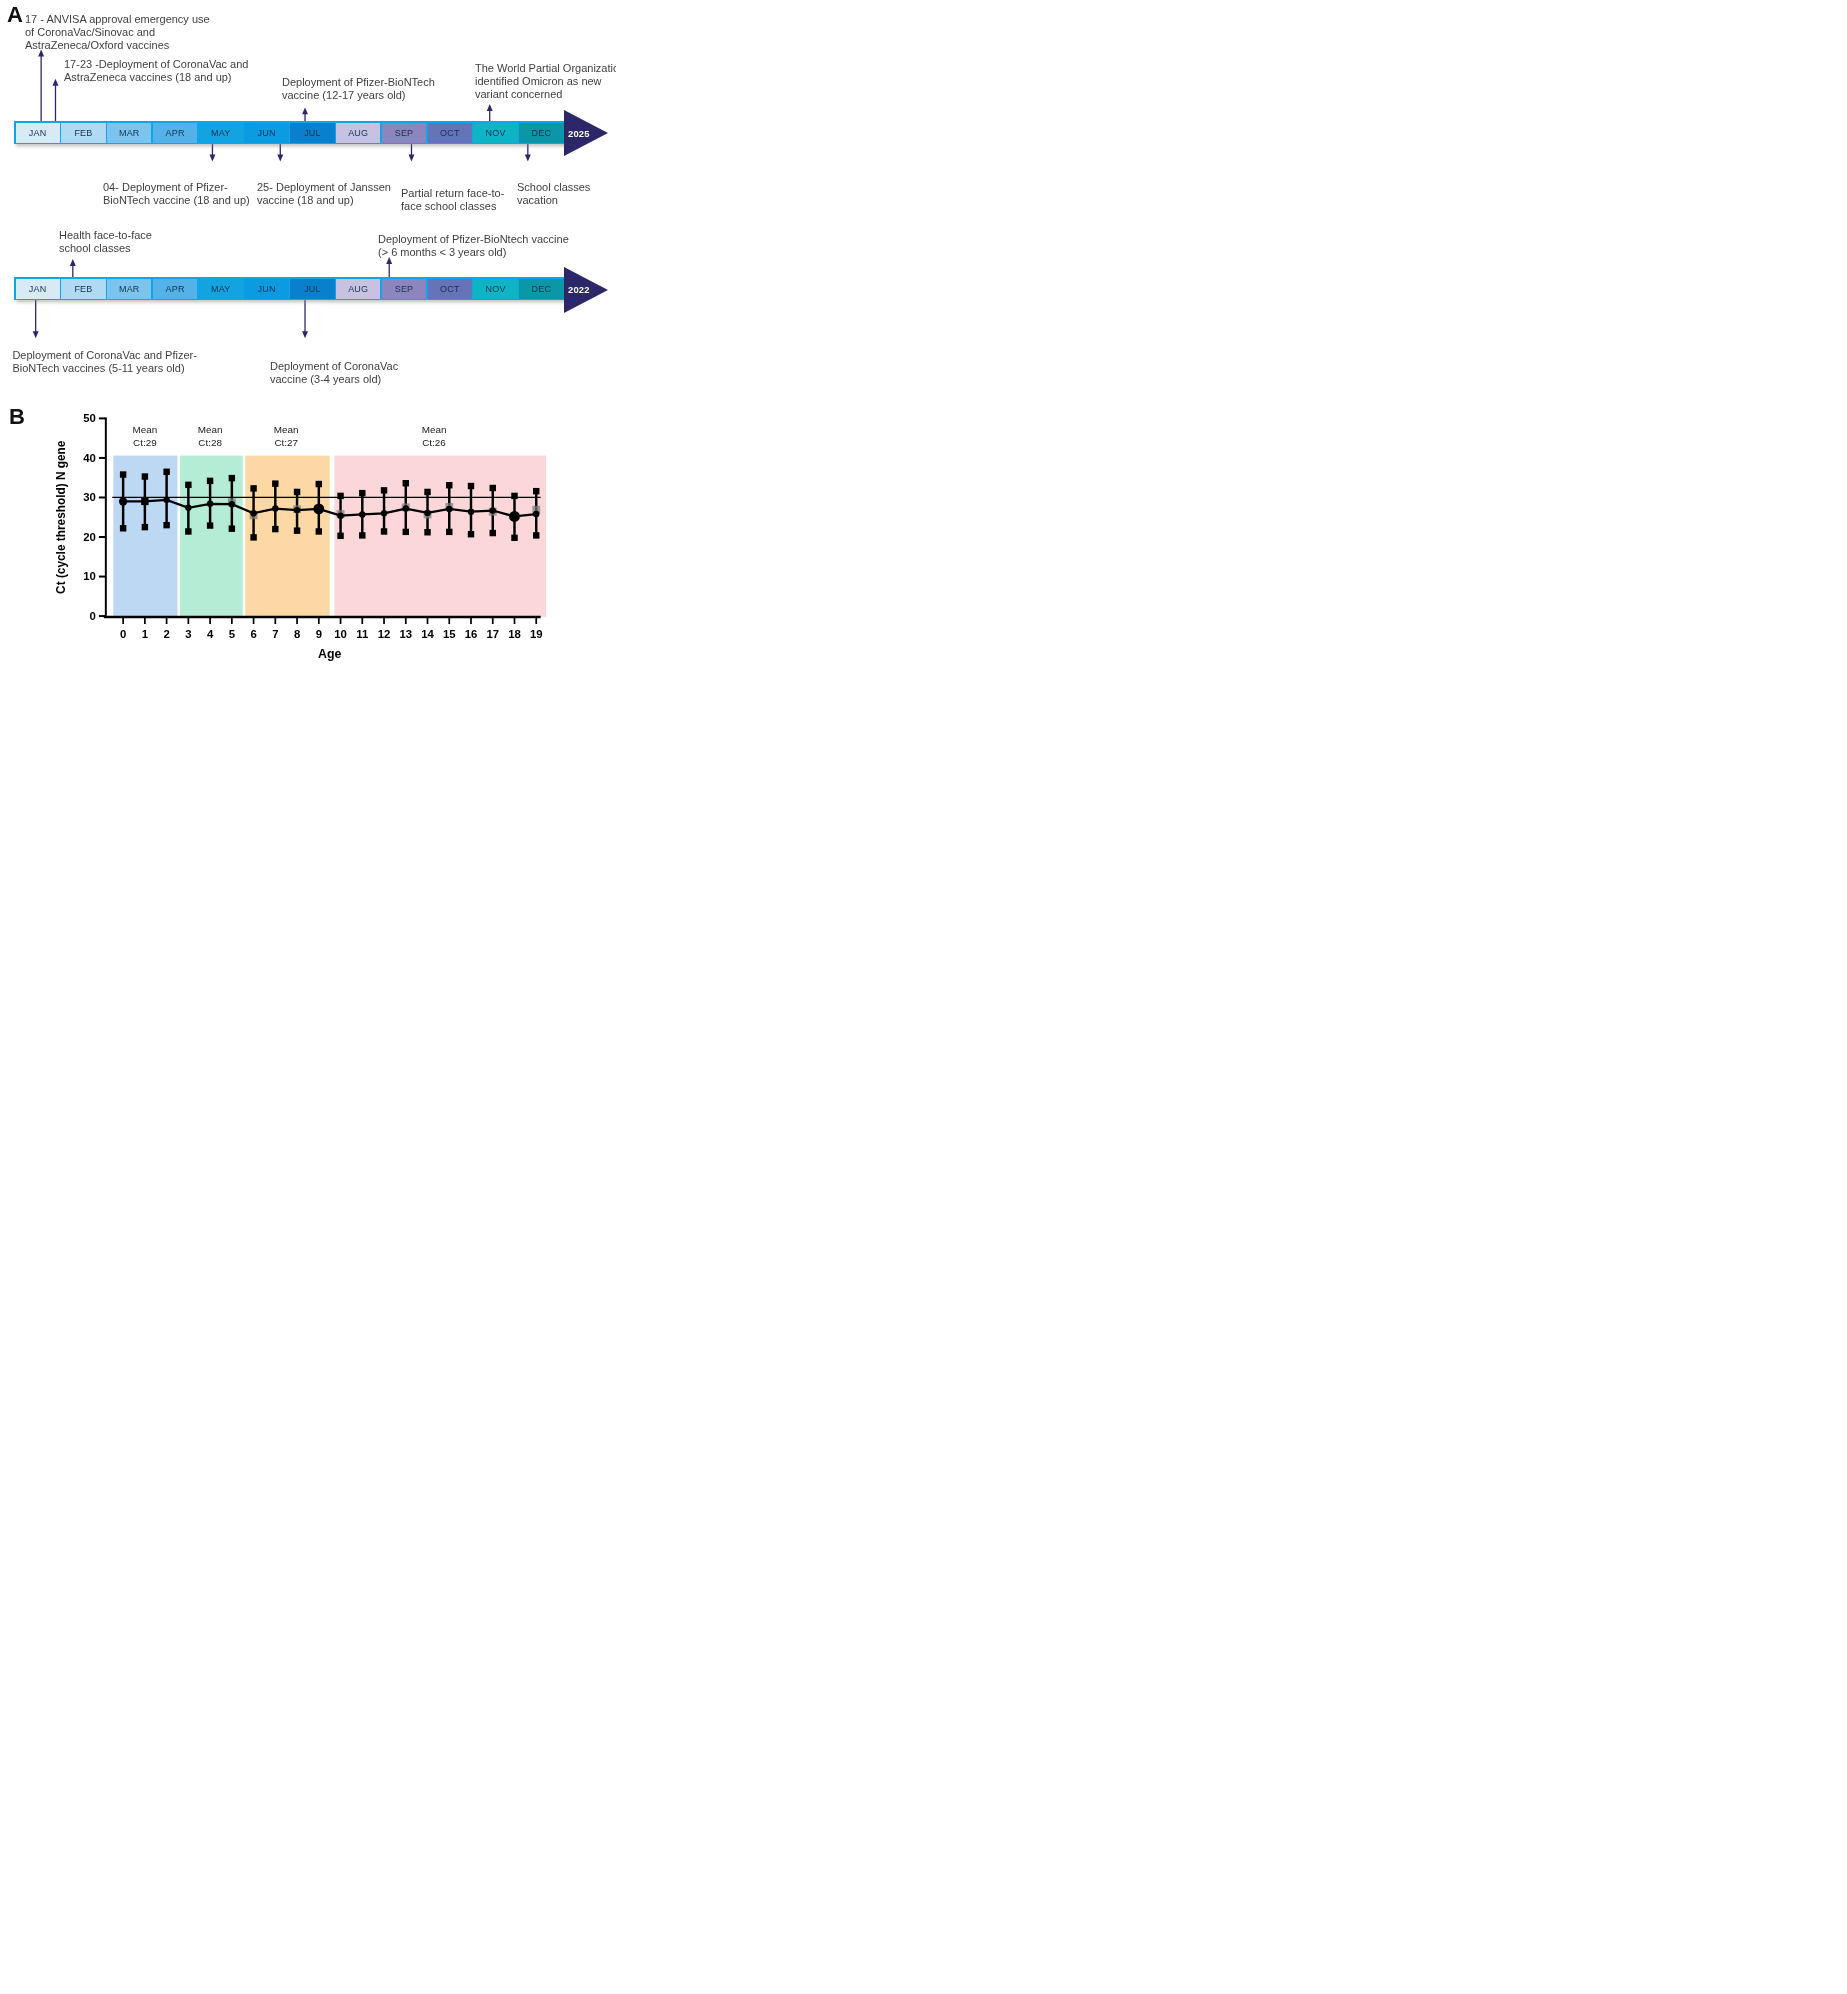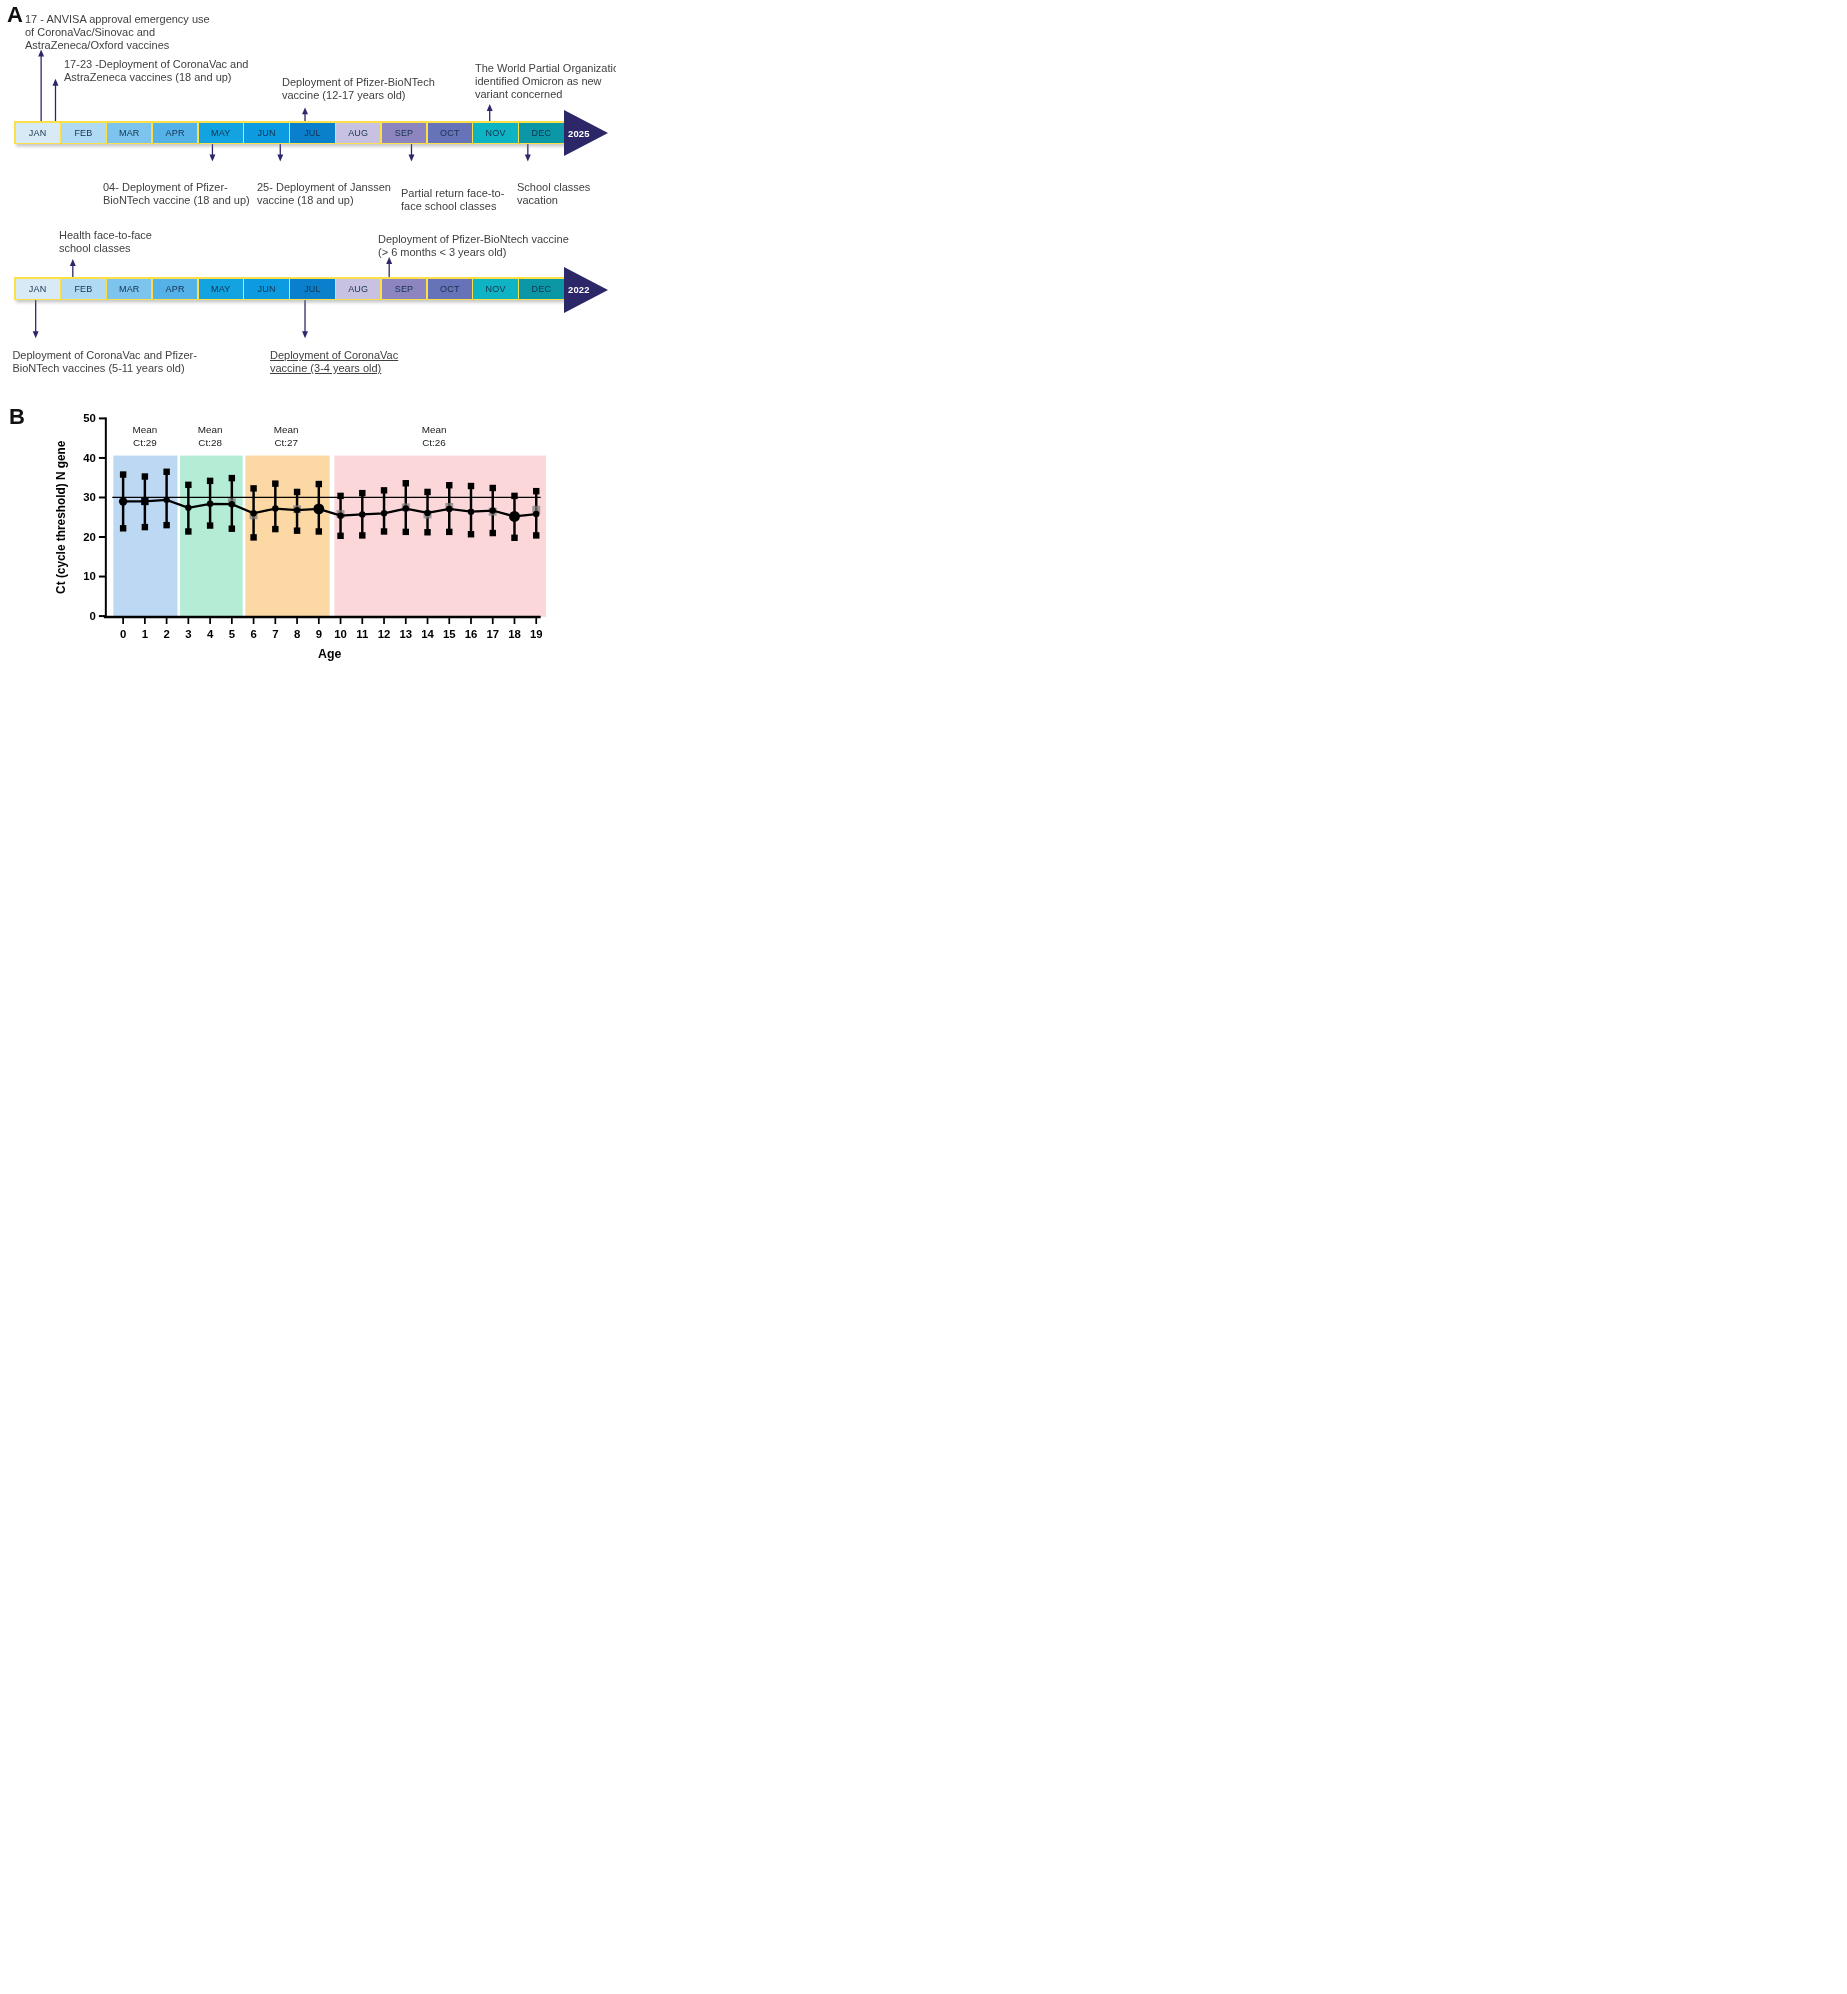--- a/index.html
+++ b/index.html
@@ -1,20 +1,20 @@
 <!DOCTYPE html>
 <html style="font-size:8px"><head>
 <meta charset="utf-8">
 <style>
   html,body{margin:0;padding:0;background:#ffffff;}
   .page{position:relative;width:616px;height:665px;background:#fff;overflow:hidden;
         font-family:"Liberation Sans",sans-serif;}
   .panel-label{position:absolute;font-size:22px;font-weight:bold;color:#111;}
   .anno{position:absolute;font-size:11px;line-height:13px;color:#3f3f3f;white-space:nowrap;}
-  .tl-frame{position:absolute;left:14px;width:551px;height:23px;background:#fde047;
+  .tl-frame{position:absolute;left:14px;width:551px;height:23px;background:#0ea5e9;
             box-shadow:2px 2.5px 3px rgba(130,130,130,.45);display:flex;gap:1.5px;padding:1.5px;
             box-sizing:border-box;}
   .tl-month{flex:1;display:flex;align-items:center;justify-content:center;
             font-size:9px;font-weight:500;color:#15324f;letter-spacing:0.2px;}
   .year-arrow{position:absolute;width:0;height:0;border-top:23px solid transparent;
               border-bottom:23px solid transparent;}
   .year-label{position:absolute;font-size:9.4px;font-weight:bold;color:#fff;letter-spacing:0.2px;}
   svg text{font-family:"Liberation Sans",sans-serif;}
 </style>
 </head>
@@ -331,18 +331,18 @@
       <div>school classes</div>
     </div>
     <div class="anno" style="left:378px;top:233px;">
       <div>Deployment of Pfizer-BioNtech vaccine</div>
       <div>(&gt; 6 months &lt; 3 years old)</div>
     </div>
     <div class="anno" style="left:12.4px;top:349px;">
       <div>Deployment of CoronaVac and Pfizer-</div>
       <div>BioNTech vaccines (5-11 years old)</div>
     </div>
-    <div class="anno" style="left:270px;top:349px;text-decoration:underline;">
+    <div class="anno" style="left:270px;top:360px;">
       <div>Deployment of CoronaVac</div>
       <div>vaccine (3-4 years old)</div>
     </div>
   </div>
 
 
 </body></html>

